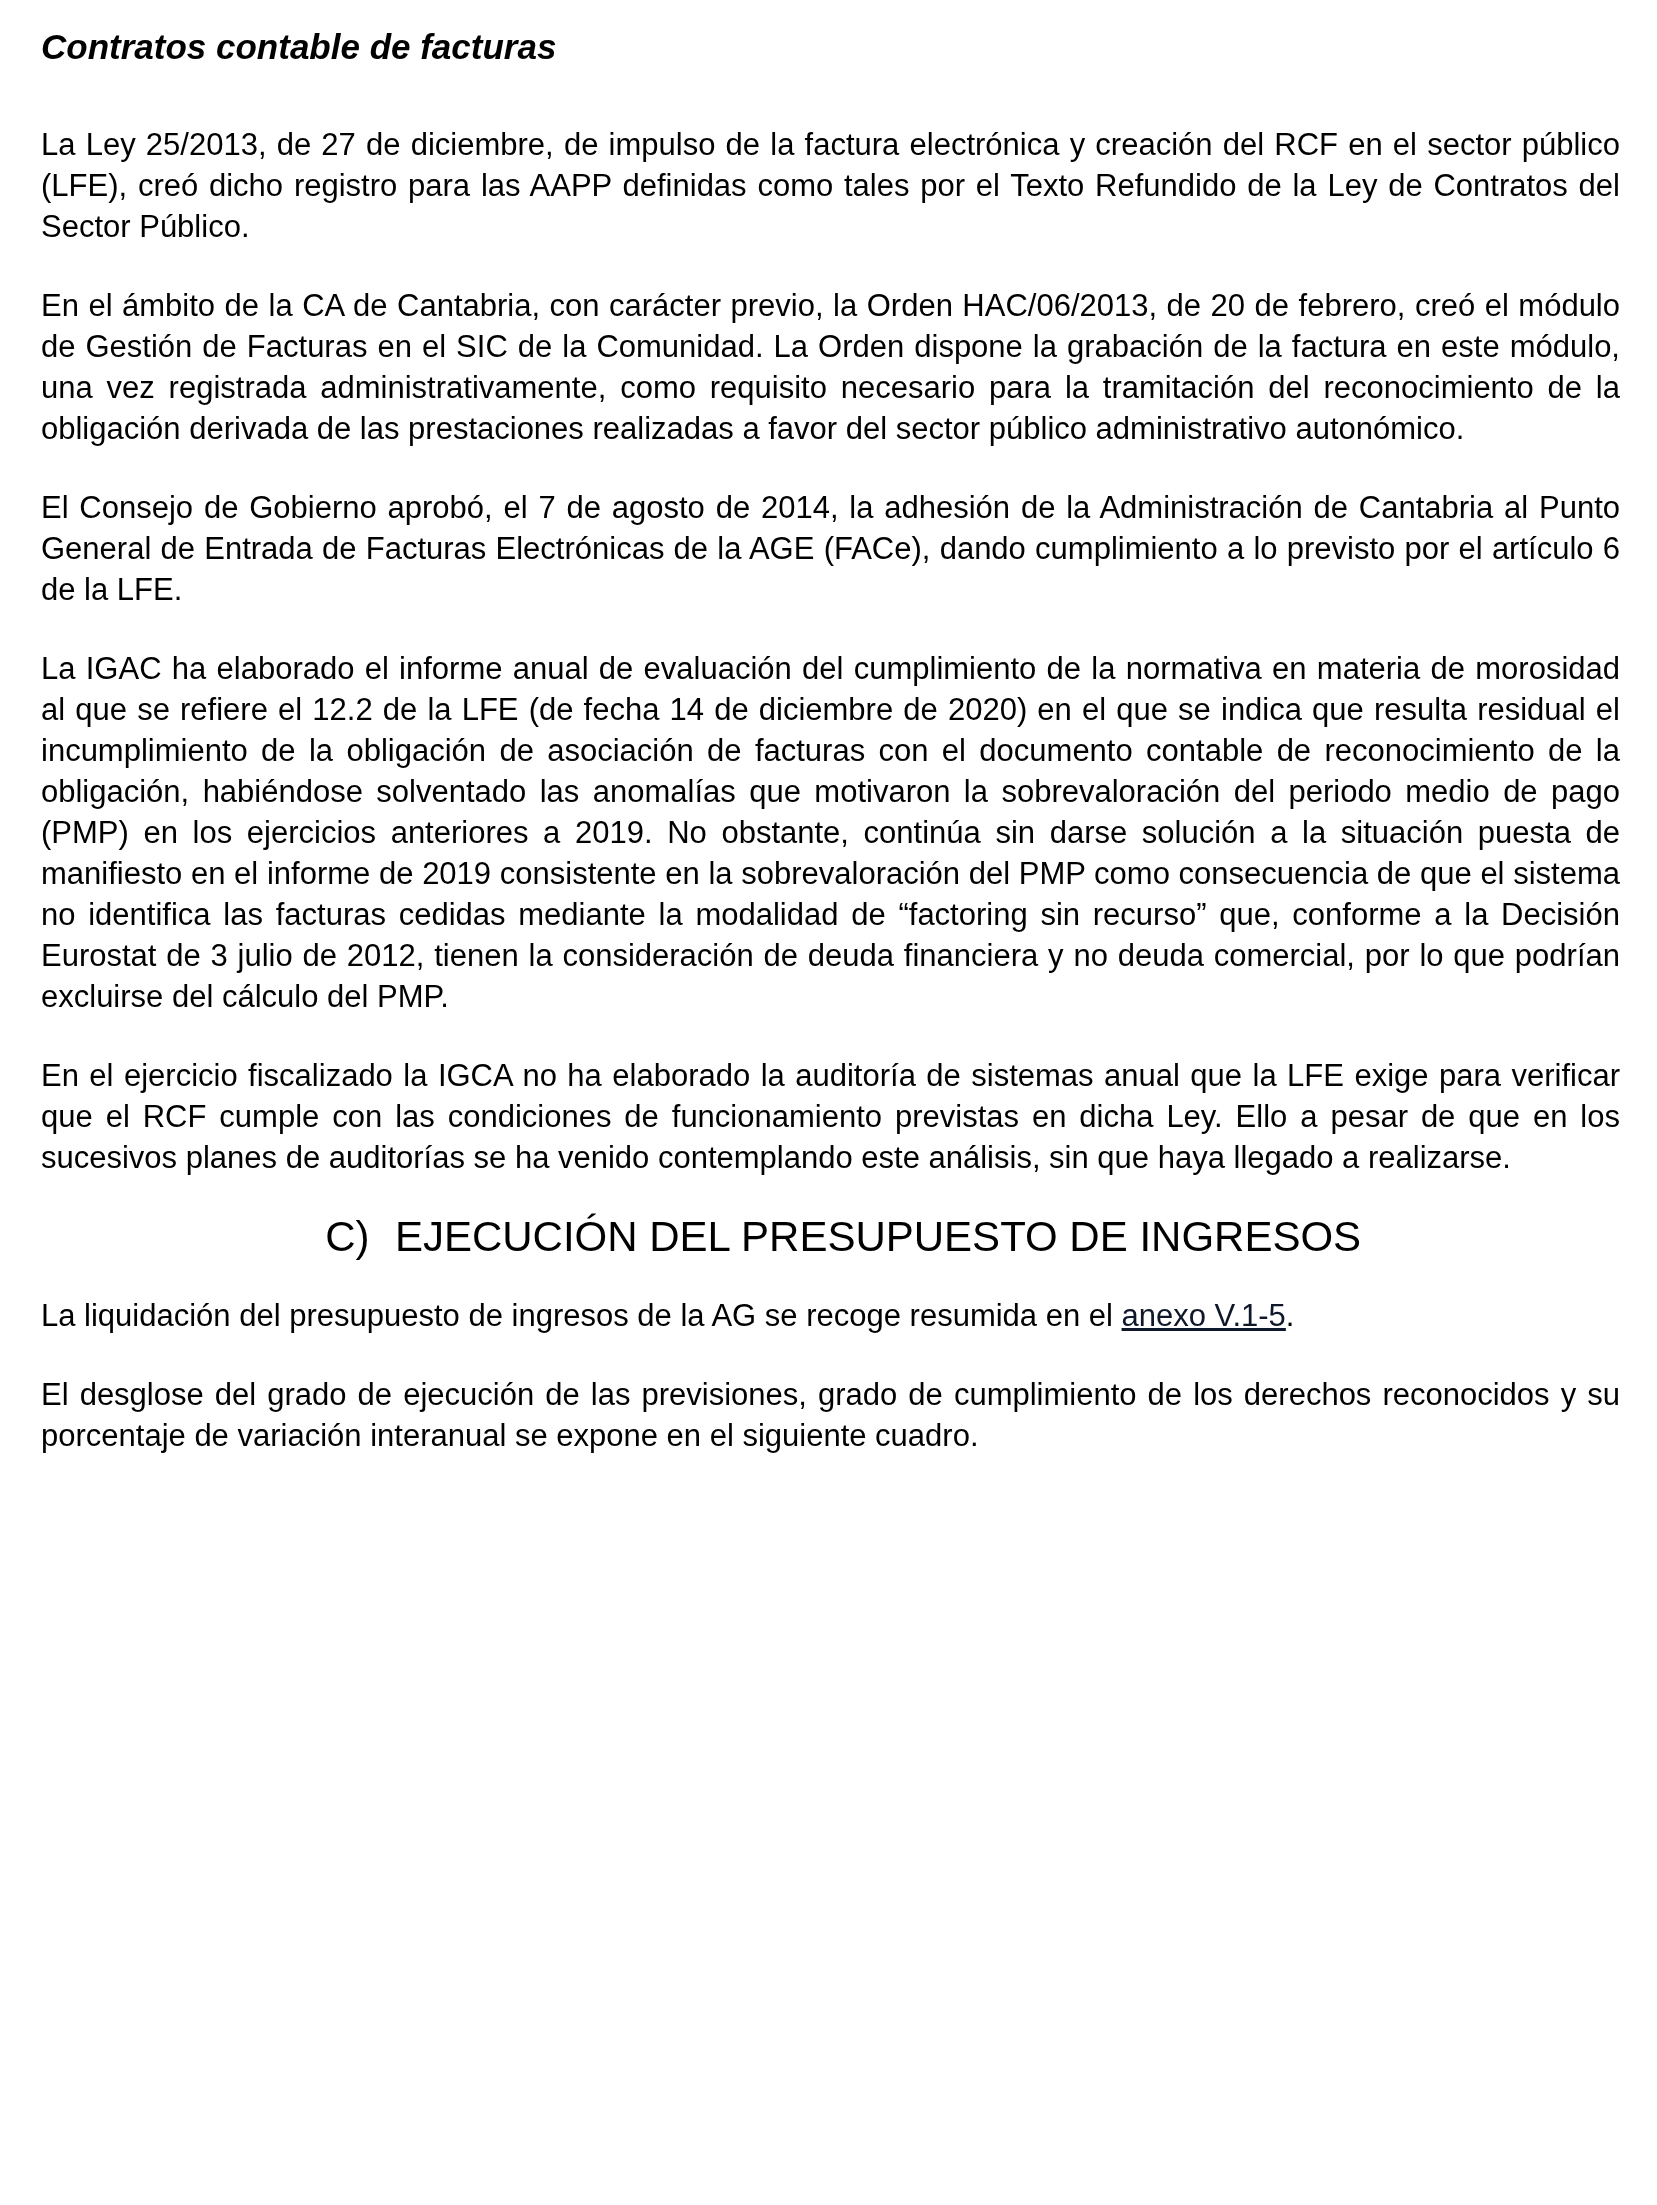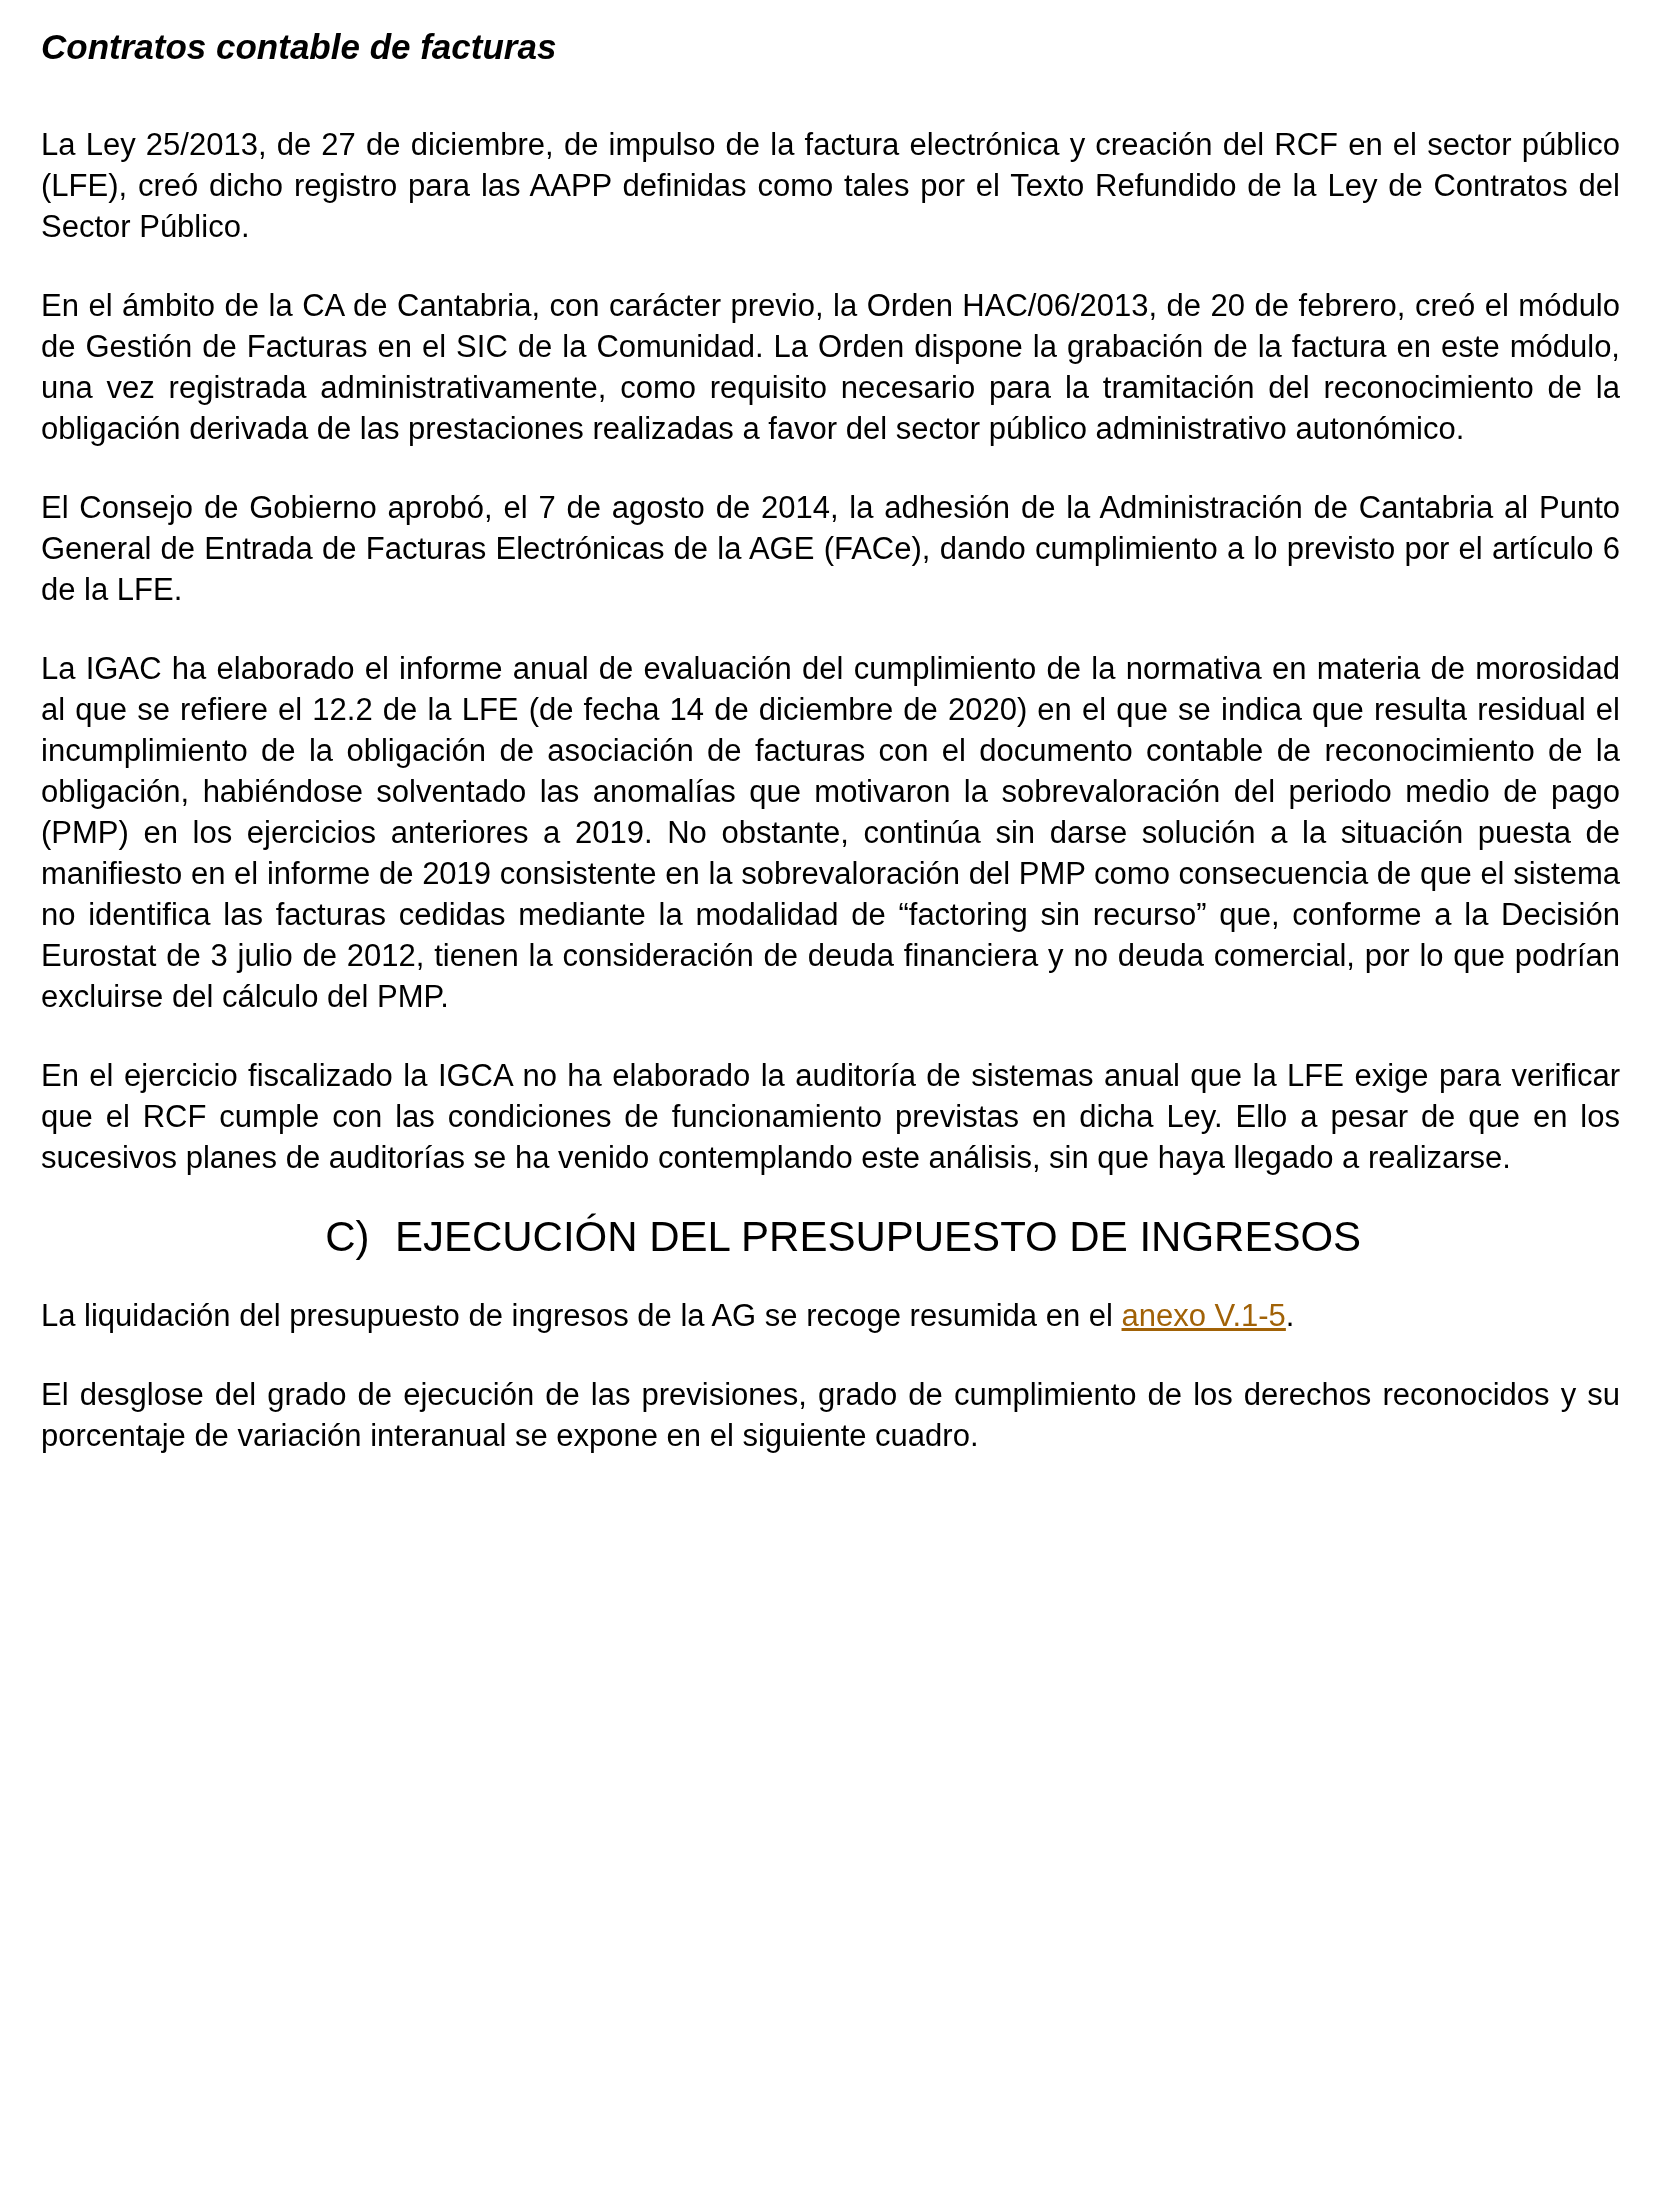--- a/index.html
+++ b/index.html
@@ -44,21 +44,21 @@
     display: inline-block;
     width: 95px;
   }
   .annex-para {
     font-size: 31px;
     line-height: 41px;
     margin: 38px 0 0 0;
     text-align: left;
   }
   a.annex-link {
-    color: #a16207;
+    color: #0f172a;
     text-decoration: underline;
     cursor: pointer;
     margin-top: 16px;
   }
 </style>
 </head>
 <body>
 
 <h1 class="doc-title">Contratos contable de facturas</h1>
 

